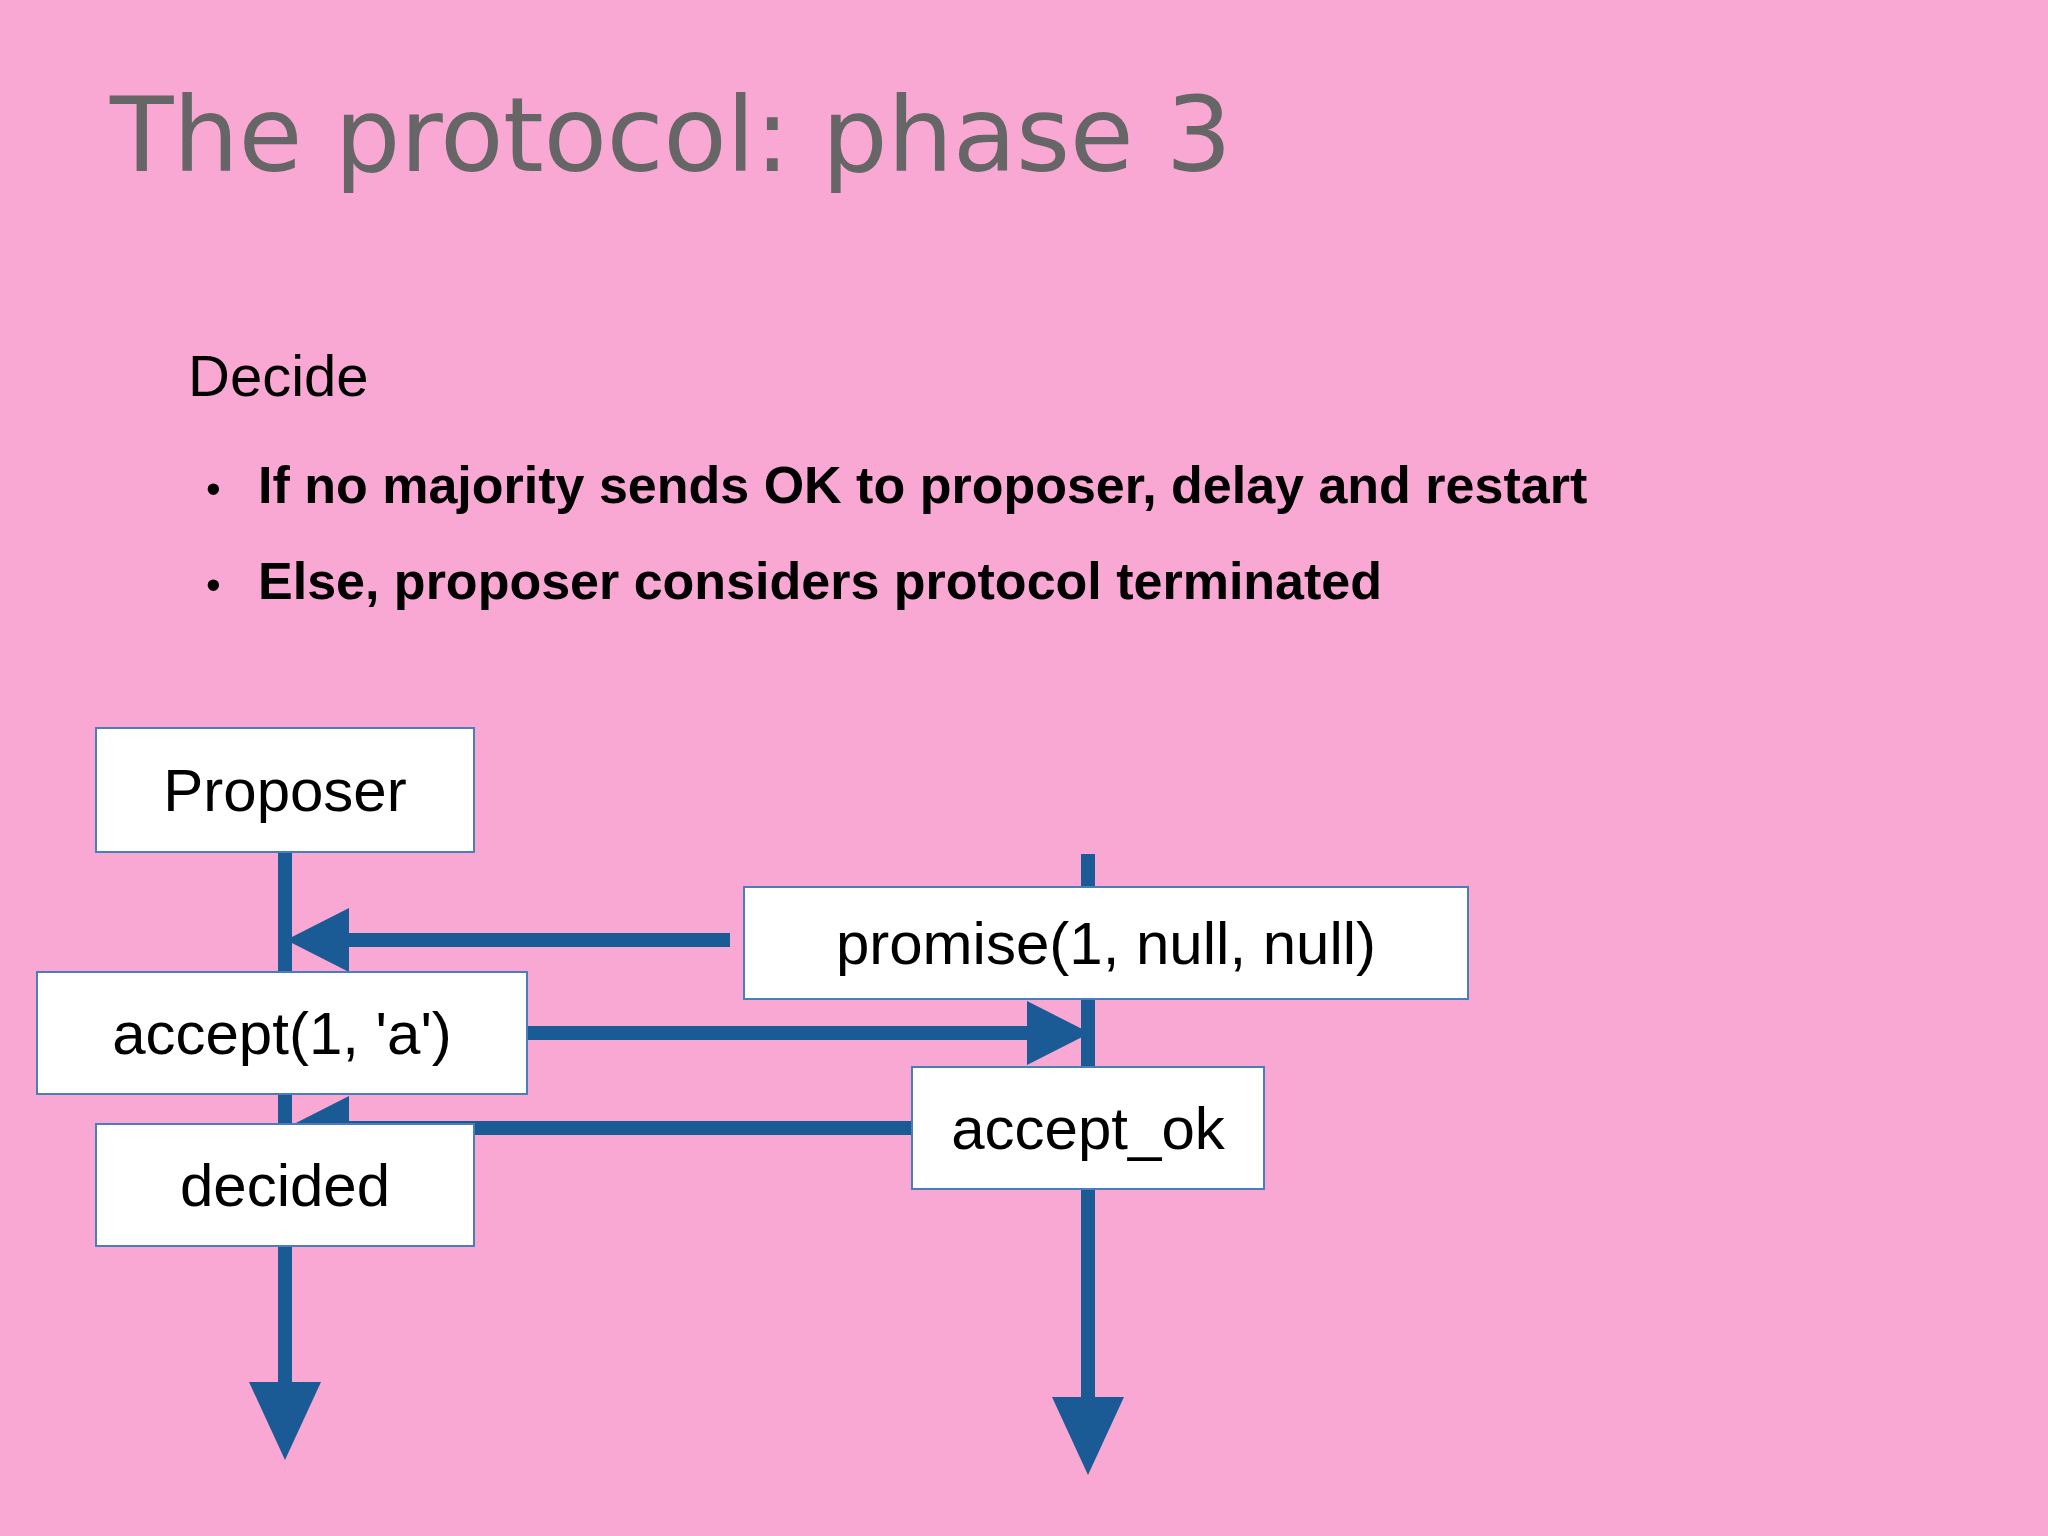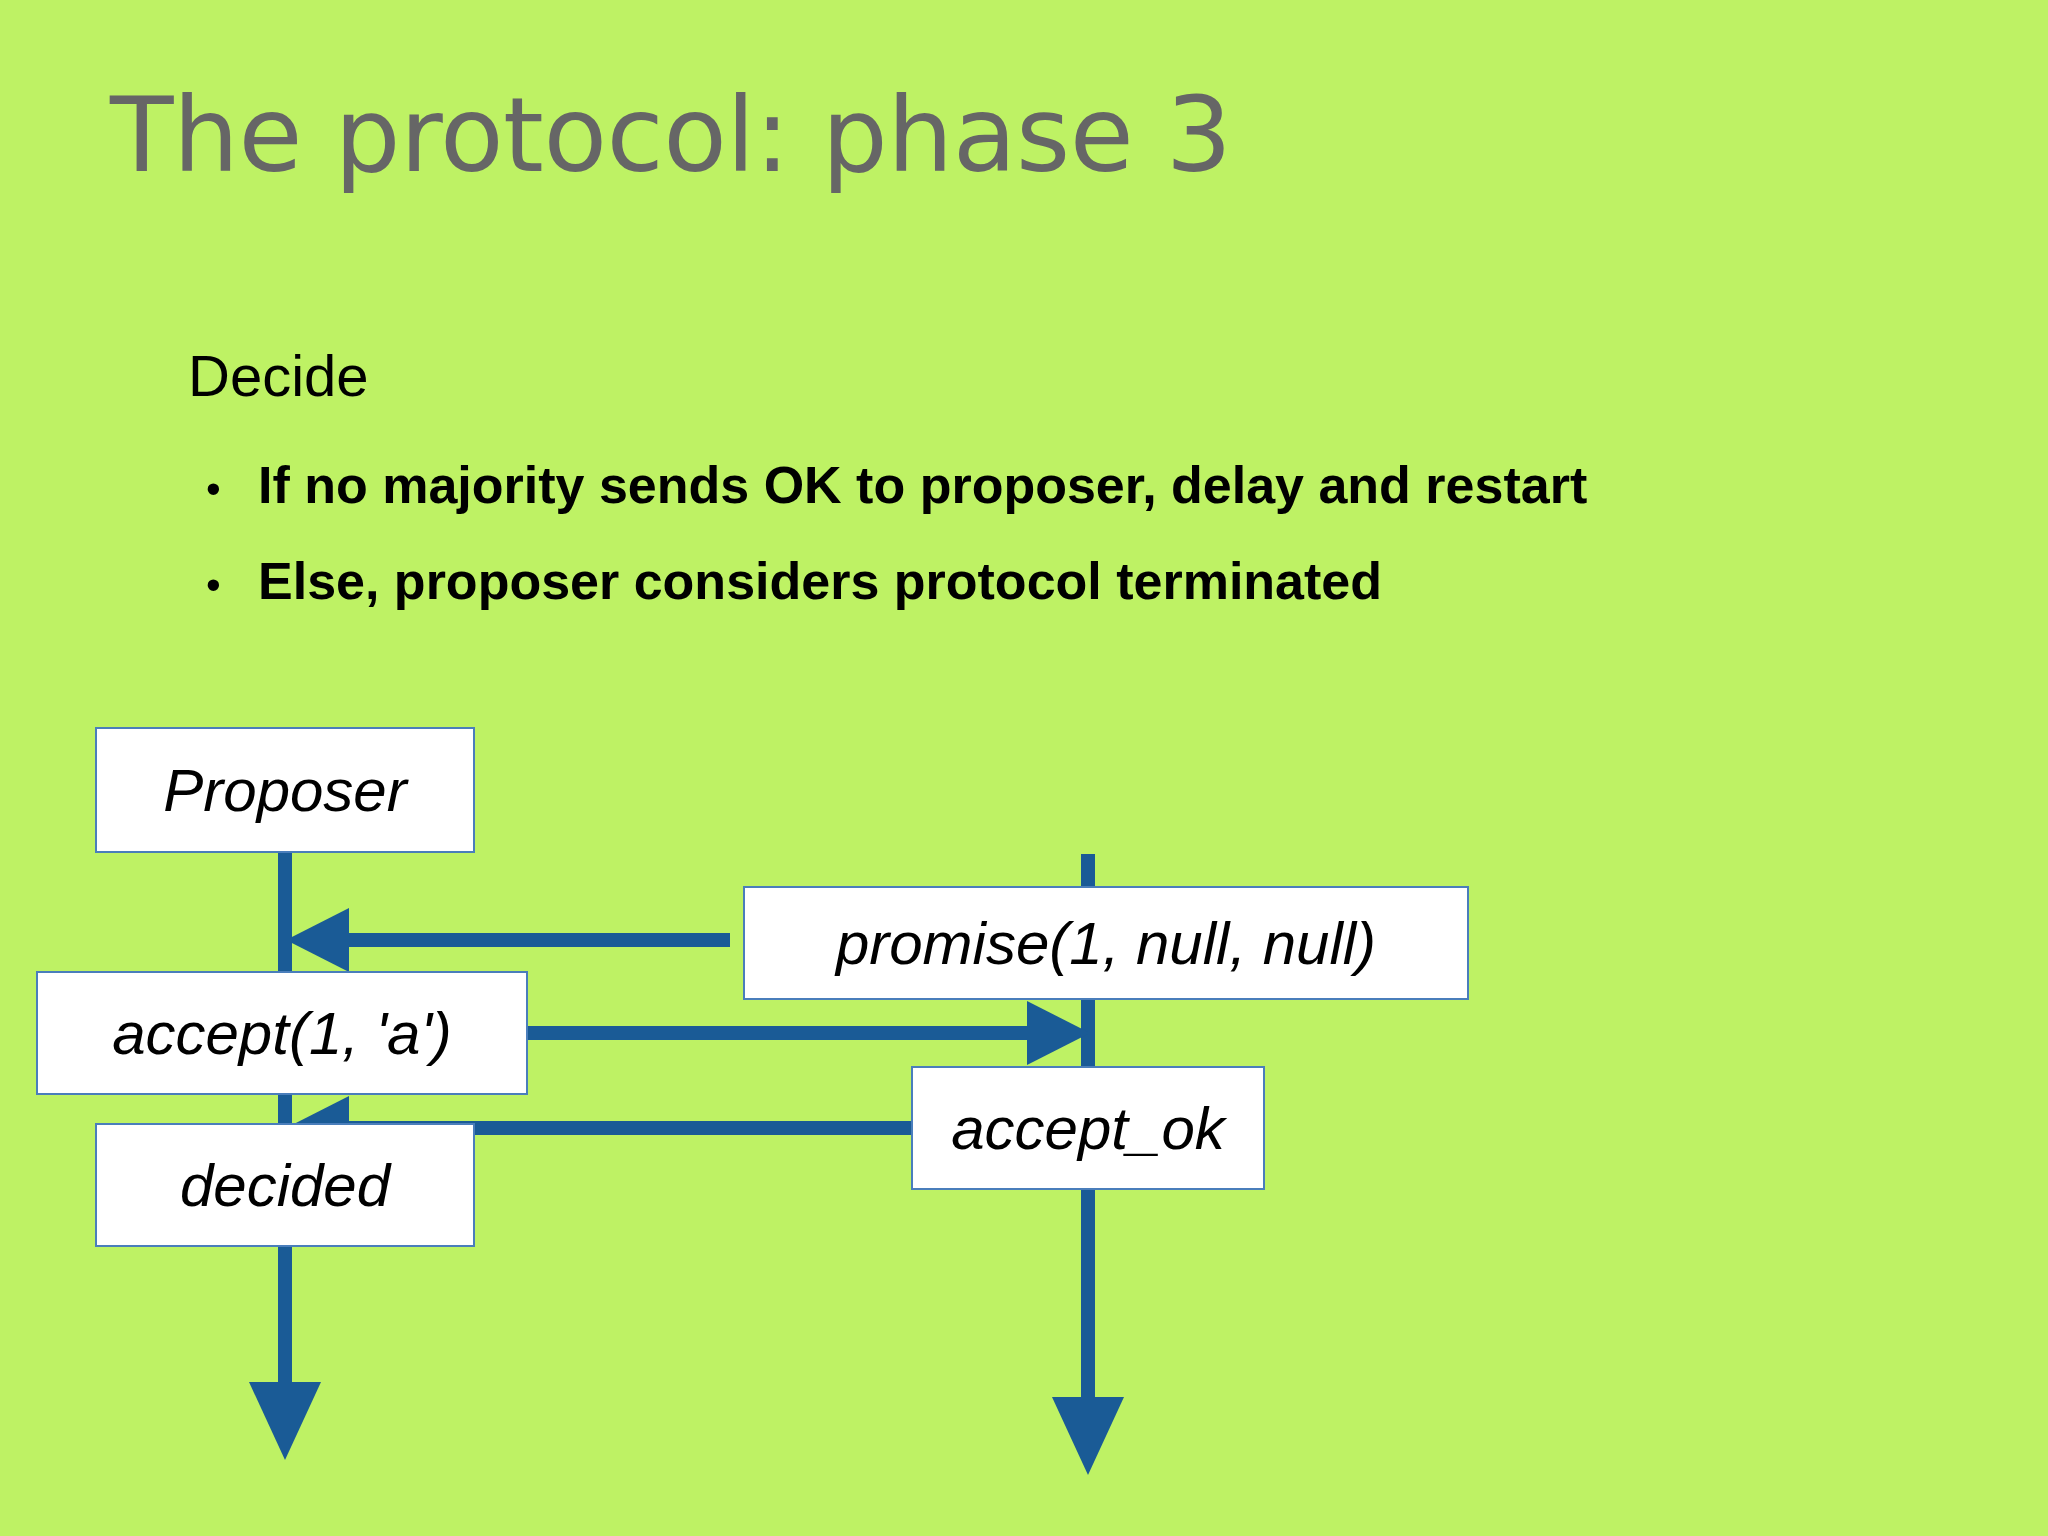--- a/index.html
+++ b/index.html
@@ -10,21 +10,21 @@
   body {
     width: 2048px;
     height: 1536px;
     position: relative;
     overflow: hidden;
     font-family: "Liberation Sans", sans-serif;
   }
   .slide {
     position: absolute;
     inset: 0;
-    background: #bef264;
+    background: #f9a8d4;
   }
 
   
   .slide-title {
     position: absolute;
     left: 110px;
     top: 78px;
     width: 1800px;
     font-family: "DejaVu Sans", sans-serif;
     font-weight: 400;
@@ -79,21 +79,20 @@
     font-weight: bold;
   }
 
   
   .diagram {
     position: absolute;
     left: 0;
     top: 0;
     width: 1764px;
     height: 1536px;
-    font-style: italic;
   }
   .diagram svg {
     position: absolute;
     left: 0;
     top: 0;
   }
 
   .node-box {
     position: absolute;
     box-sizing: border-box;

